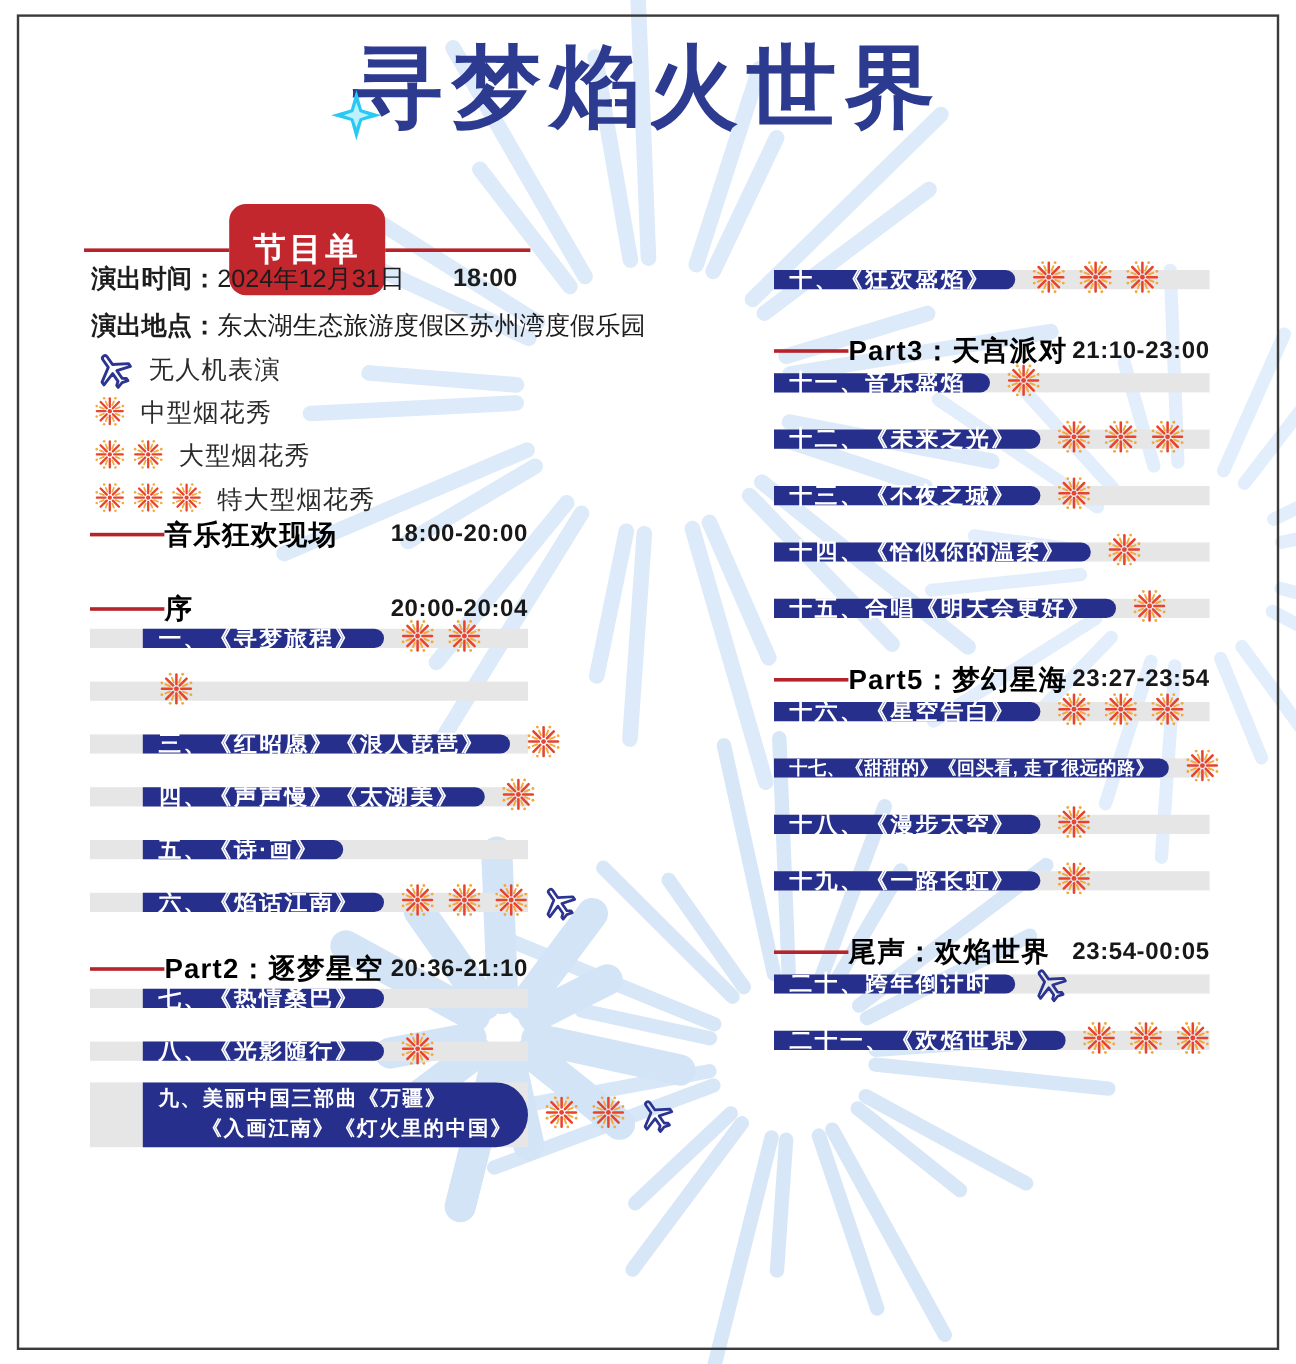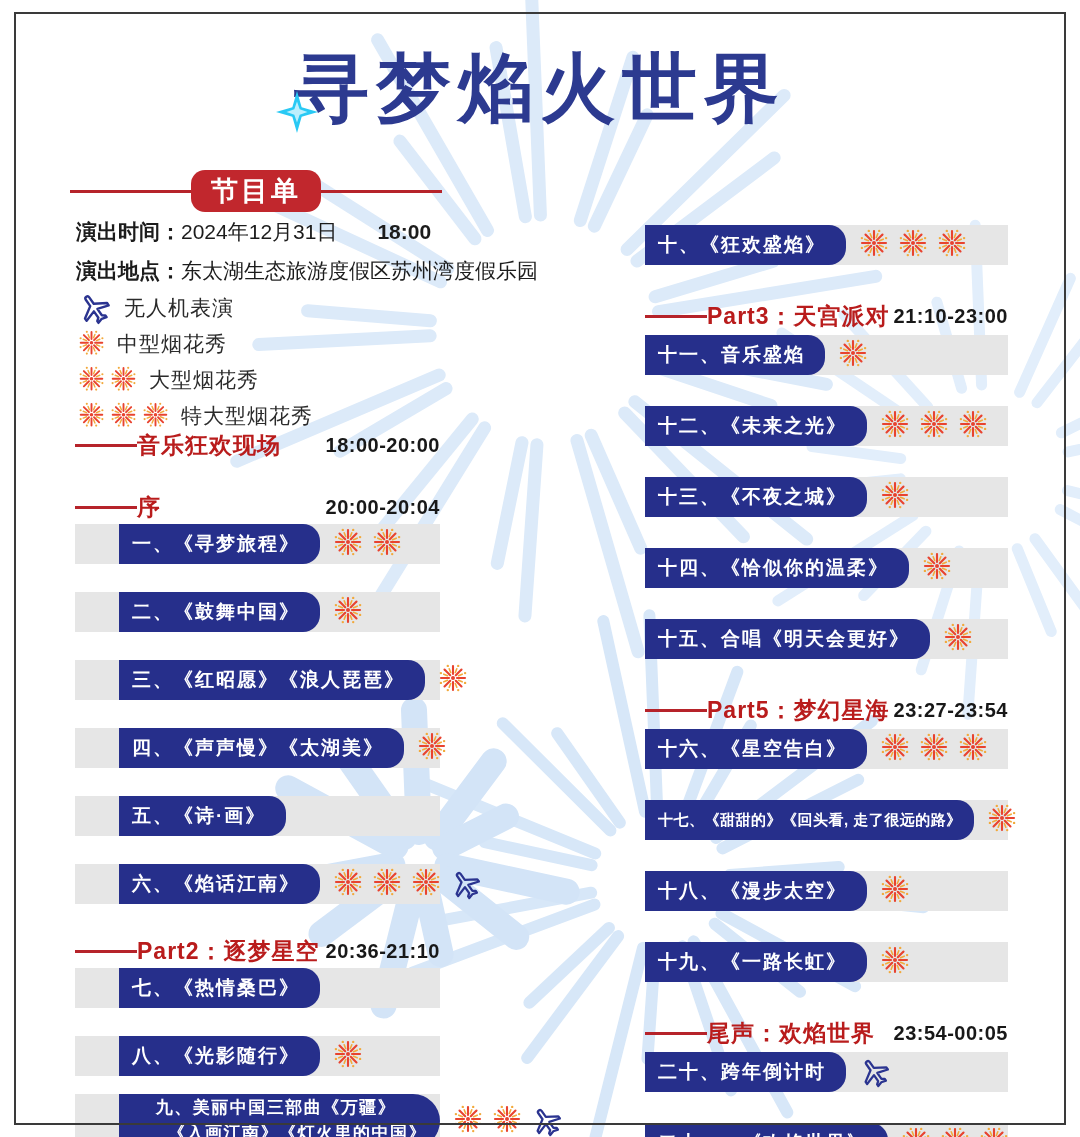--- a/index.html
+++ b/index.html
@@ -3,30 +3,30 @@
 <meta charset="utf-8">
 <style>
   html,body{margin:0;padding:0;background:#fff;}
   .page{position:relative;width:1080px;height:1137px;background:#ffffff;overflow:hidden;
         font-family:"Liberation Sans",sans-serif;}
   .frame{position:absolute;left:14px;right:14px;top:12px;bottom:12px;border:2px solid #3a3a3a;
          pointer-events:none;z-index:6;}
   #bg{position:absolute;left:0;top:0;z-index:0;}
 
   
-  .title-wrap{position:absolute;top:44px;left:0;width:100%;text-align:center;z-index:1;}
+  .title-wrap{position:absolute;top:28px;left:0;width:100%;text-align:center;z-index:1;}
   .title-wrap h1{display:inline-block;position:relative;margin:0;font-size:75px;font-weight:900;
     color:#2C3A90;letter-spacing:7px;line-height:1.18;}
   .sparkle{position:absolute;left:-18px;bottom:0px;width:42px;height:42px;}
 
   
   .divider{position:absolute;left:70px;top:170px;width:372px;display:flex;align-items:center;z-index:1;}
   .dline{flex:1;height:3px;background:#B6232A;}
   .badge{background:#C1272D;color:#fff;font-size:27px;font-weight:800;letter-spacing:3px;
-         padding:5px 20px;border-radius:14px;line-height:1.2;white-space:nowrap;}
+         padding:22px 20px;border-radius:14px;line-height:1.2;white-space:nowrap;}
 
   
   .info{position:absolute;left:76px;top:218px;z-index:1;font-size:21px;color:#1c1c1c;}
   .info-row{margin-bottom:11px;display:flex;align-items:center;white-space:nowrap;}
   .info-label{font-weight:800;}
   .info-val{font-weight:500;}
   .clock{margin-left:40px;font-weight:600;}
 
   
   .legend{position:absolute;left:78px;top:290px;z-index:1;}
@@ -36,25 +36,25 @@
   .legend .fw{width:27px;height:29px;}
   .legend .plane{width:34px;height:34px;}
 
   
   .col{position:absolute;z-index:1;}
   .col-left{left:75px;top:430px;width:365px;}
   .col-right{left:645px;top:225px;width:363px;}
 
   .section{display:flex;align-items:center;height:30px;}
   .sec-dash{width:62px;height:3px;background:#B6232A;flex:none;}
-  .sec-label{font-size:23px;font-weight:800;color:#b91c1c;letter-spacing:1px;white-space:nowrap;text-align:right;}
+  .sec-label{font-size:23px;font-weight:800;color:#000000;letter-spacing:1px;white-space:nowrap;text-align:right;}
   .sec-time{margin-left:auto;font-size:20px;font-weight:800;color:#181818;letter-spacing:.5px;white-space:nowrap;}
 
-  .bar{display:flex;align-items:center;height:40px;background:#E6E6E6;}
-  .bar.tall{height:54px;text-align:center;}
+  .bar{display:flex;align-items:center;height:16px;background:#E6E6E6;}
+  .bar.tall{height:54px;}
   .pill{flex:none;max-width:100%;box-sizing:border-box;background:#262F8B;color:#fff;height:100%;
         display:flex;flex-direction:column;justify-content:center;
         padding:0 20px 0 13px;border-radius:0 17px 17px 0;
         font-weight:800;font-size:19px;letter-spacing:2px;white-space:nowrap;}
   .pill.small{font-size:15px;letter-spacing:.5px;padding-right:12px;}
   .bar.tall .pill{border-radius:0 27px 27px 0;font-size:17px;letter-spacing:1.5px;line-height:1.45;}
   .pill .line2{padding-left:36px;}
   .icons{display:flex;align-items:center;margin-left:13px;gap:9px;}
   .icons .fw{width:30px;height:32px;}
   .icons .plane{width:32px;height:32px;}
@@ -489,21 +489,20 @@
        <circle cx="9.8" cy="26.1" r="1.2"></circle>
               <circle cx="2.9" cy="18.9" r="1.2"></circle>
        <circle cx="2.9" cy="9.1" r="1.2"></circle>
               <circle cx="9.8" cy="1.9" r="1.2"></circle>
      </g>
      <circle cx="15" cy="14" r="2" fill="#E8432F"></circle>
    </svg>
         </div>
       </div>
       <div class="bar">
-        <div class="pill">二、《鼓舞中国》</div>
         <div class="icons">
           <svg class="fw" viewBox="0 0 30 32">
      <g stroke="#E8432F" stroke-width="2.1" stroke-linecap="round">
        <line x1="15" y1="10" x2="15" y2="2"></line>
               <line x1="17.8" y1="11.2" x2="23.5" y2="5.5"></line>
        <line x1="19" y1="14" x2="27" y2="14"></line>
               <line x1="17.8" y1="16.8" x2="23.5" y2="22.5"></line>
        <line x1="15" y1="18" x2="15" y2="26"></line>
               <line x1="12.2" y1="16.8" x2="6.5" y2="22.5"></line>
        <line x1="11" y1="14" x2="3" y2="14"></line>

